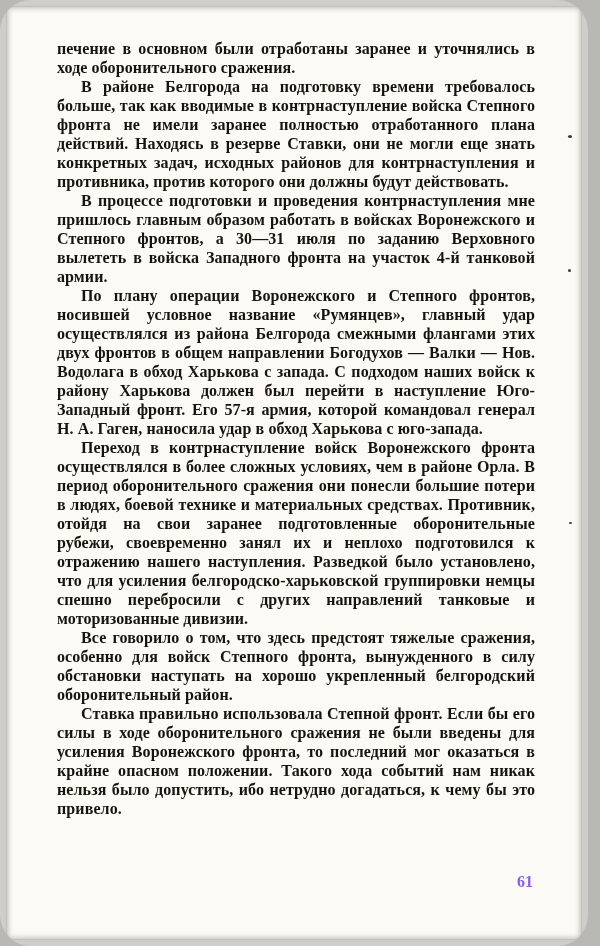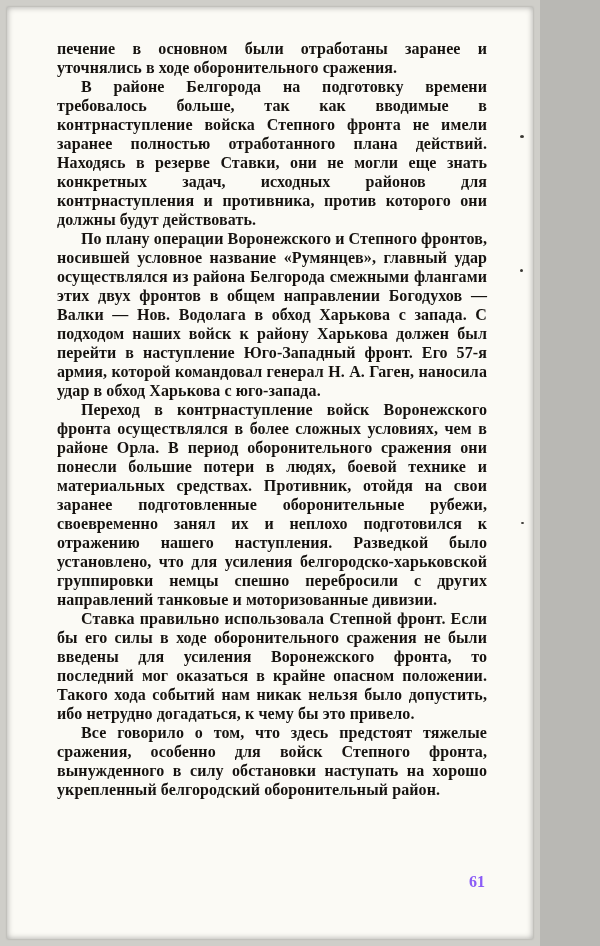--- a/index.html
+++ b/index.html
@@ -2,25 +2,26 @@
 <html><head>
 <meta charset="utf-8">
 <style>
   html, body {
     margin: 0;
     padding: 0;
     background: #b9b8b4;
   }
   .scan-frame {
     position: relative;
-    width: 540px;
+    width: 588px;
     height: 946px;
     background: #cfcec9;
     overflow: hidden;
     font-family: "Liberation Serif", "DejaVu Serif", serif;
+    border-radius: 31px;
   }
   .book-page {
     position: absolute;
     left: 7px;
     top: 7px;
     right: 7px;
     bottom: 7px;
     background: #fbfaf5;
     box-shadow: 0 0 6px rgba(0,0,0,0.35) inset, 0 0 2px rgba(0,0,0,0.2);
   }
@@ -61,23 +62,24 @@
   .speck.s3 { width: 3px; height: 2px; right: 9px; top: 515px; }
 </style>
 </head>
 <body>
 
 <div class="scan-frame">
   <div class="book-page">
     <div class="text-block">
       <p class="no-indent">печение в основном были отработаны заранее и уточнялись в ходе оборонительного сражения.</p>
       <p>В районе Белгорода на подготовку времени требовалось больше, так как вводимые в контрнаступление войска Степного фронта не имели заранее полностью отработанного плана действий. Находясь в резерве Ставки, они не могли еще знать конкретных задач, исходных районов для контрнаступления и противника, против которого они должны будут действовать.</p>
+      <p>В процессе подготовки и проведения контрнаступления мне пришлось главным образом работать в войсках Воронежского и Степного фронтов, а 30—31 июля по заданию Верховного вылететь в войска Западного фронта на участок 4-й танковой армии.</p>
       <p>По плану операции Воронежского и Степного фронтов, носившей условное название «Румянцев», главный удар осуществлялся из района Белгорода смежными флангами этих двух фронтов в общем направлении Богодухов — Валки — Нов. Водолага в обход Харькова с запада. С подходом наших войск к району Харькова должен был перейти в наступление Юго-Западный фронт. Его 57-я армия, которой командовал генерал Н. А. Гаген, наносила удар в обход Харькова с юго-запада.</p>
       <p>Переход в контрнаступление войск Воронежского фронта осуществлялся в более сложных условиях, чем в районе Орла. В период оборонительного сражения они понесли большие потери в людях, боевой технике и материальных средствах. Противник, отойдя на свои заранее подготовленные оборонительные рубежи, своевременно занял их и неплохо подготовился к отражению нашего наступления. Разведкой было установлено, что для усиления белгородско-харьковской группировки немцы спешно перебросили с других направлений танковые и моторизованные дивизии.</p>
+      <p>Все говорило о том, что здесь предстоят тяжелые сражения, особенно для войск Степного фронта, вынужденного в силу обстановки наступать на хорошо укрепленный белгородский оборонительный район.</p>
       <p>Ставка правильно использовала Степной фронт. Если бы его силы в ходе оборонительного сражения не были введены для усиления Воронежского фронта, то последний мог оказаться в крайне опасном положении. Такого хода событий нам никак нельзя было допустить, ибо нетрудно догадаться, к чему бы это привело.</p>
-      <p>Все говорило о том, что здесь предстоят тяжелые сражения, особенно для войск Степного фронта, вынужденного в силу обстановки наступать на хорошо укрепленный белгородский оборонительный район.</p>
     </div>
     <div class="page-number">61</div>
     <span class="speck s1"></span>
     <span class="speck s2"></span>
     <span class="speck s3"></span>
   </div>
 </div>
 
 </body></html>

